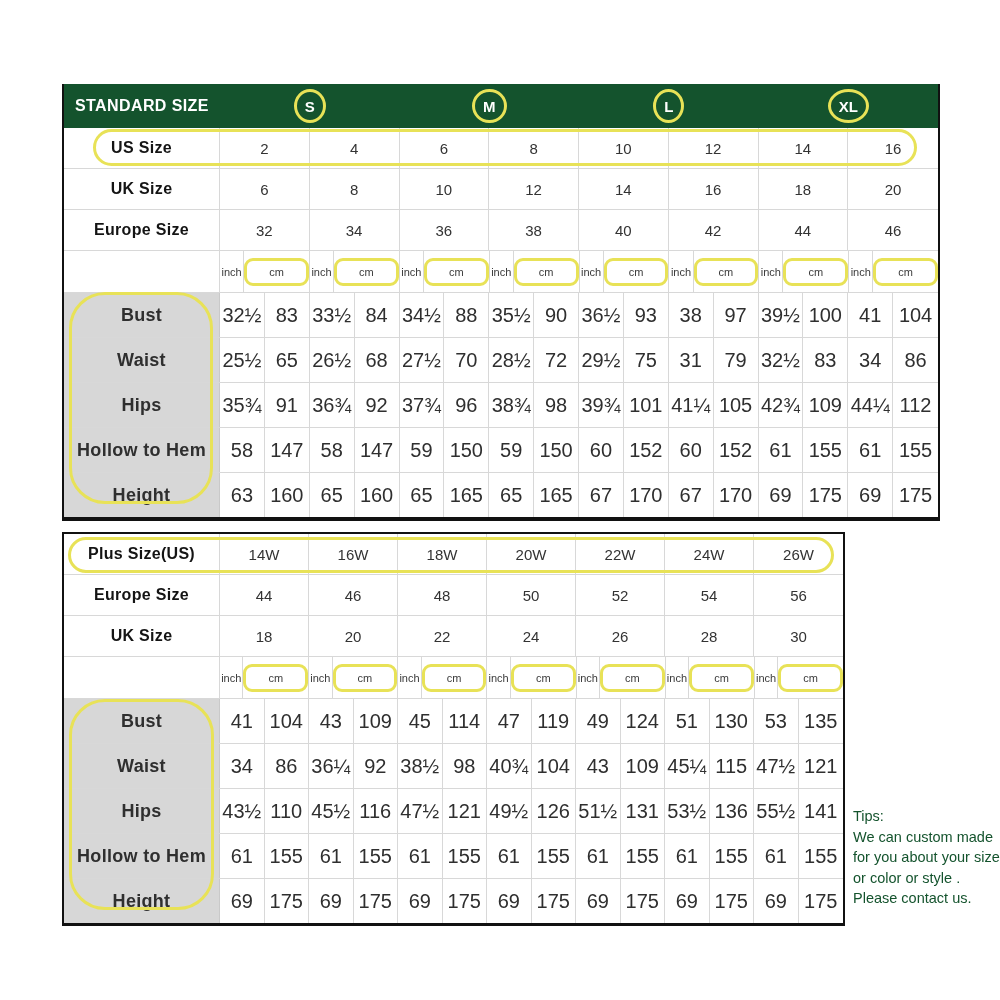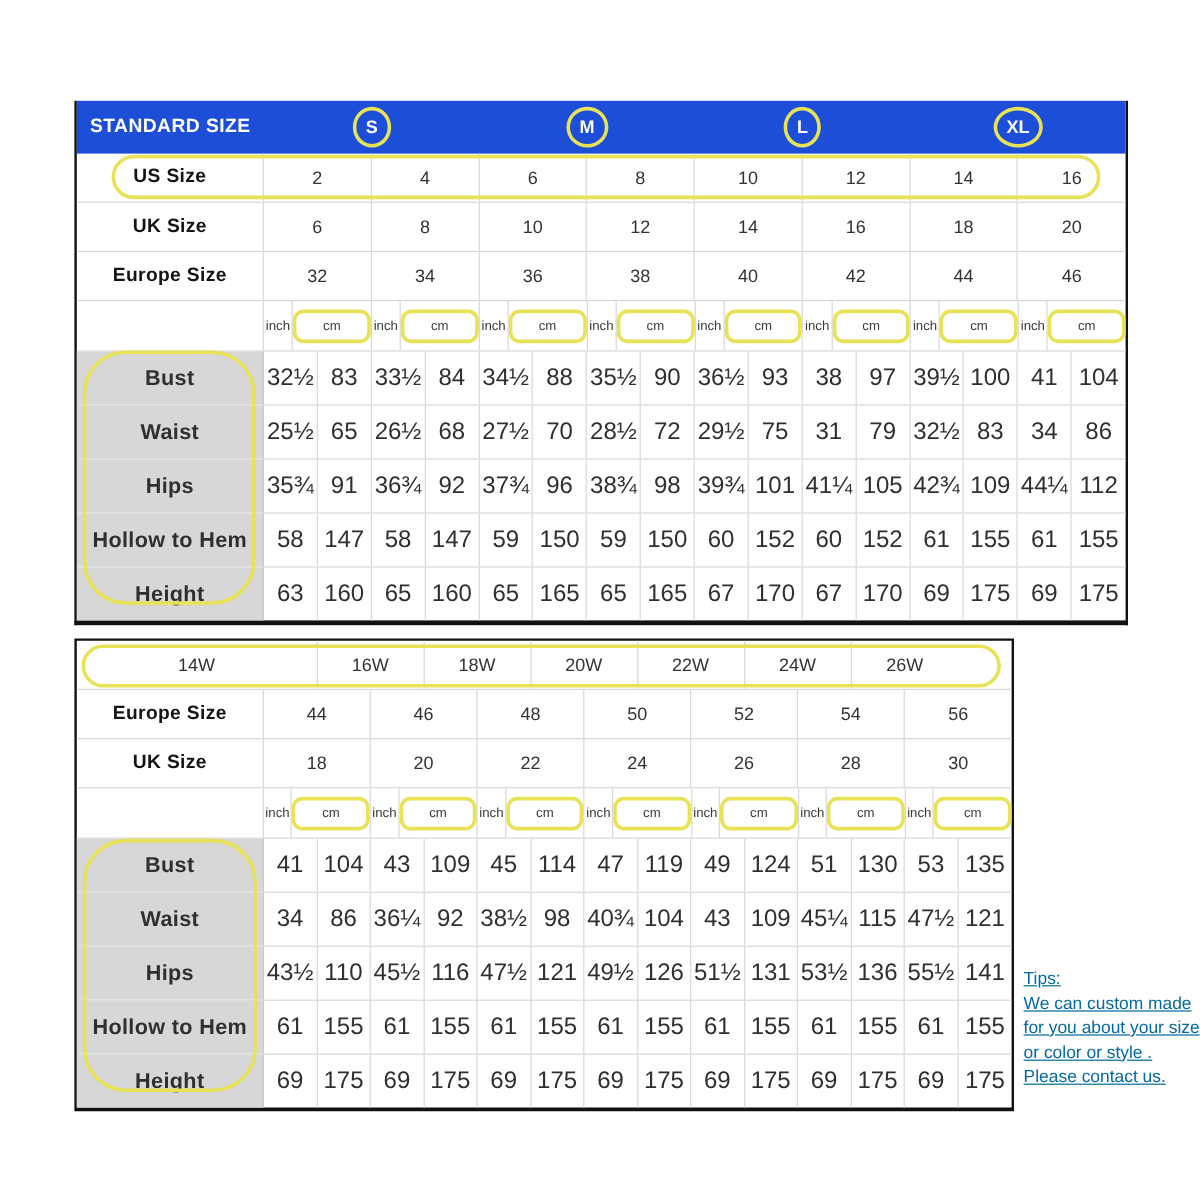--- a/index.html
+++ b/index.html
@@ -17,21 +17,21 @@
   .tbl{position:absolute;background:#fff;box-sizing:border-box;}
   #standard-table{
     left:62px;top:84px;width:878px;
     border:2px solid #111;border-top:none;border-bottom:4px solid #111;
   }
   #plus-table{
     left:62px;top:532px;width:783px;
     border:2px solid #111;border-bottom:3px solid #111;
   }
   
-  .hdr{display:flex;align-items:center;height:44px;background:#1d4ed8;color:#fff;}
+  .hdr{display:flex;align-items:center;height:44px;background:#14532d;color:#fff;}
   .hdr-title{width:156px;padding-left:11px;font-weight:bold;font-size:16px;letter-spacing:.4px;box-sizing:border-box;}
   .hdr-groups{flex:1;display:flex;height:100%;align-items:center;}
   .hdr-group{flex:1;display:flex;justify-content:center;}
   .size-badge{
     min-width:30px;height:34px;line-height:30px;padding:0 8px;box-sizing:border-box;
     text-align:center;border:3px solid var(--yl);border-radius:50%;
     font-weight:bold;font-size:15px;
   }
   
   .row{display:grid;border-bottom:1px solid var(--grid);position:relative;}
@@ -255,20 +255,21 @@
         <div class="cell">175</div>
       </div>
     </div>
   <div class="overlay" id="ov-us-row"></div>
   <div class="overlay" id="ov-labels-std"></div>
 </div>
 
 <div class="tbl t2" id="plus-table">
   <div id="plus-body">
       <div class="row size-row">
+        <div class="cell label-cell">Plus Size(US)</div>
         <div class="cell merged">14W</div>
         <div class="cell merged">16W</div>
         <div class="cell merged">18W</div>
         <div class="cell merged">20W</div>
         <div class="cell merged">22W</div>
         <div class="cell merged">24W</div>
         <div class="cell merged">26W</div>
       </div>
       <div class="row size-row">
         <div class="cell label-cell">Europe Size</div>
@@ -404,19 +405,19 @@
         <div class="cell">69</div>
         <div class="cell">175</div>
         <div class="cell">69</div>
         <div class="cell">175</div>
       </div>
     </div>
   <div class="overlay" id="ov-plus-row"></div>
   <div class="overlay" id="ov-labels-plus"></div>
 </div>
 
-<div id="tips" style="color: #0369a1; text-decoration: underline;">
+<div id="tips" style="color: #14532d;">
   <div class="tips-line">Tips:</div>
   <div class="tips-line">We can custom made</div>
   <div class="tips-line">for you about your size</div>
   <div class="tips-line">or color or style .</div>
   <div class="tips-line">Please contact us.</div>
 </div>
 
 </body></html>

